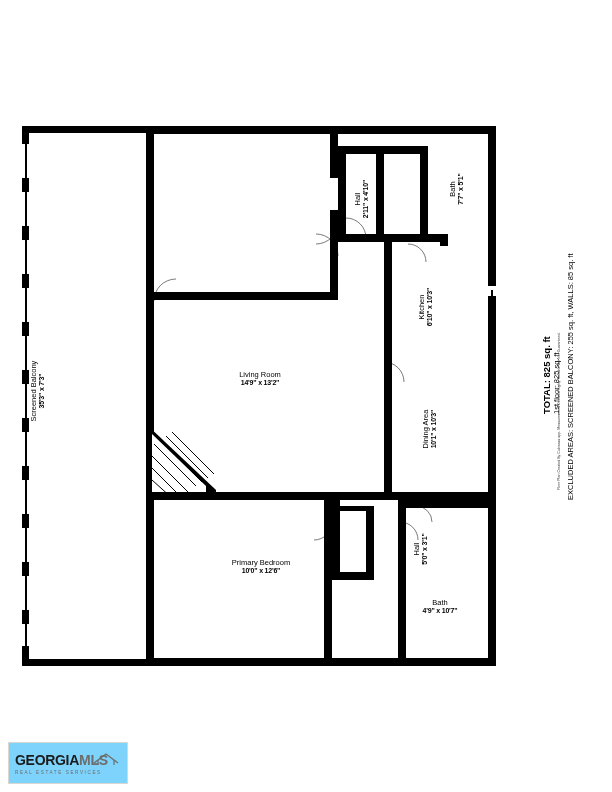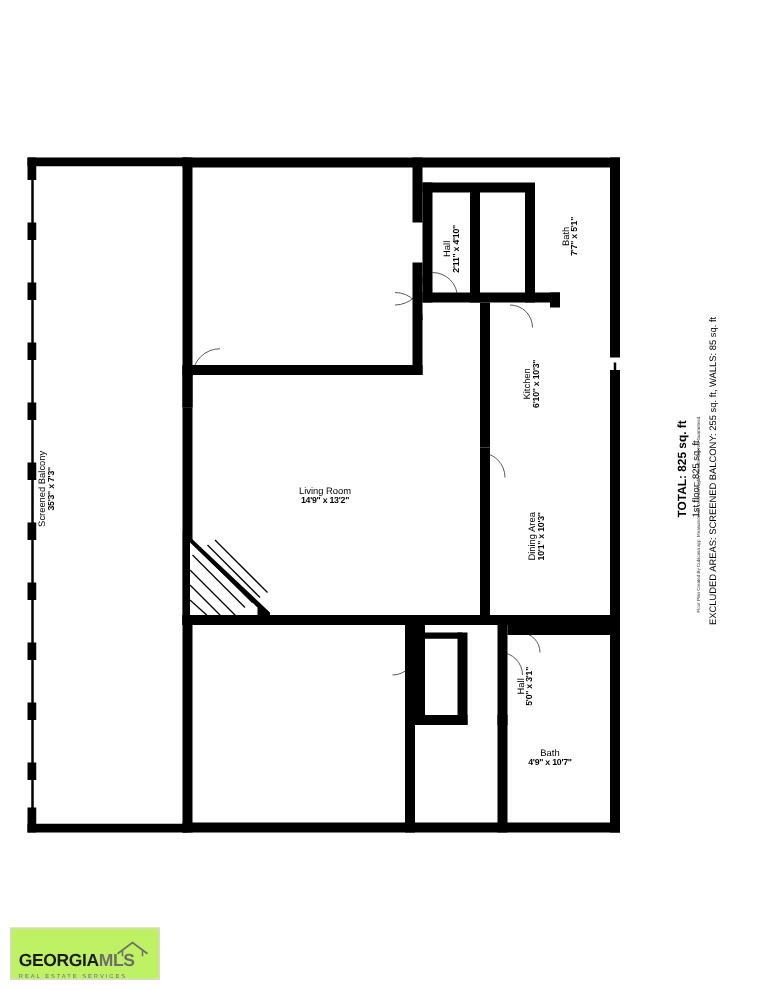--- a/index.html
+++ b/index.html
@@ -77,25 +77,25 @@
     color: #333333;
   }
 
   
   #logo-box {
     position: absolute;
     left: 8px;
     bottom: 8px;
     width: 120px;
     height: 42px;
-    background: #bef264;
+    background: #7dd3fc;
     border: 1px solid #d8d8d0;
     display: flex;
     flex-direction: column;
-    justify-content: flex-end;
+    justify-content: center;
     padding-left: 6px;
     box-sizing: border-box;
   }
   #logo-main {
     font-size: 14px;
     font-weight: 700;
     letter-spacing: -0.3px;
     color: #1b1b1b;
   }
   #logo-main .mls {
@@ -241,30 +241,34 @@
   <div class="label rot90" style="left:457px; top:180px; width:86px; margin-left:-43px;">
     <span class="lname">Bath</span>
     <span class="ldim">7'7" x 5'1"</span>
   </div>
 
   <div class="label rot90" style="left:426px; top:298px; width:96px; margin-left:-48px;">
     <span class="lname">Kitchen</span>
     <span class="ldim">6'10" x 10'3"</span>
   </div>
 
-  <div class="label" style="left:200px; top:388px; width:120px;">
+  <div class="label" style="left:200px; top:370px; width:120px;">
     <span class="lname">Living Room</span>
     <span class="ldim">14'9" x 13'2"</span>
   </div>
 
   <div class="label rot90" style="left:430px; top:420px; width:110px; margin-left:-55px;">
     <span class="lname">Dining Area</span>
     <span class="ldim">10'1" x 10'3"</span>
   </div>
 
+  <div class="label" style="left:196px; top:558px; width:130px;">
+    <span class="lname">Primary Bedroom</span>
+    <span class="ldim">10'0" x 12'6"</span>
+  </div>
 
   <div class="label rot90" style="left:421px; top:540px; width:78px; margin-left:-39px;">
     <span class="lname">Hall</span>
     <span class="ldim">5'0" x 3'1"</span>
   </div>
 
   <div class="label" style="left:388px; top:598px; width:104px;">
     <span class="lname">Bath</span>
     <span class="ldim">4'9" x 10'7"</span>
   </div>

